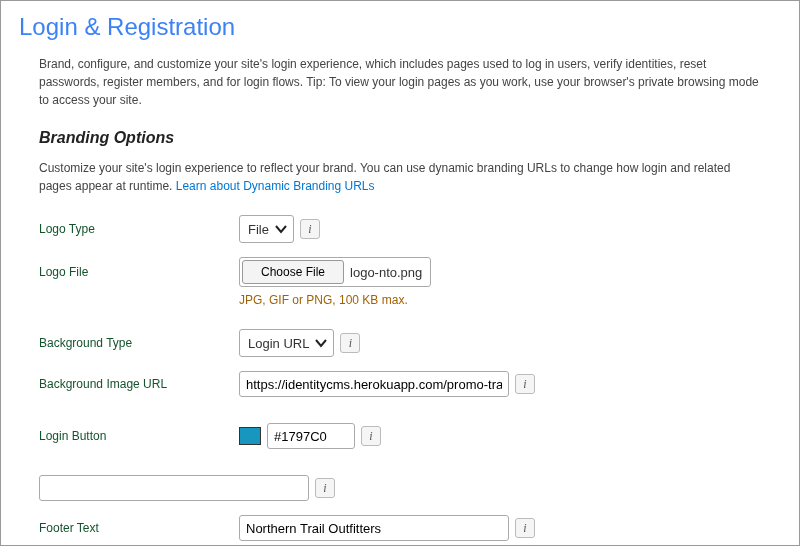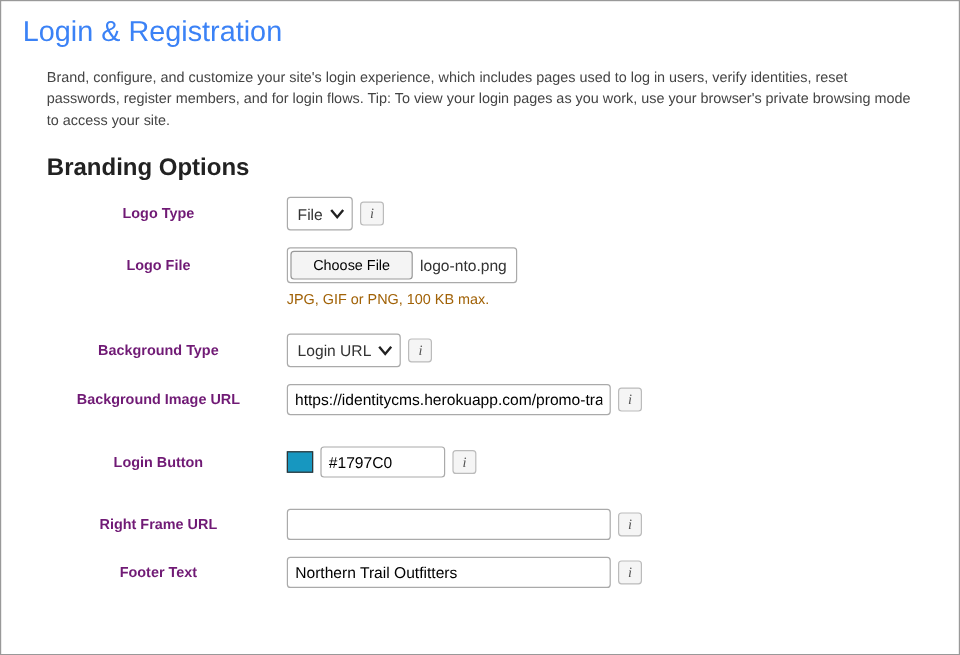--- a/index.html
+++ b/index.html
@@ -23,39 +23,40 @@
     .sub-section {
       padding: 0 20px;
     }
     .desc {
       font-size: 12px;
       color: #444;
       line-height: 1.5;
       margin-bottom: 20px;
     }
     h2 {
-      font-size: 20px;
+      font-size: 16px;
       font-weight: 700;
       color: #222;
       margin-bottom: 12px;
+      font-style: italic;
     }
     a { color: #0176d3; text-decoration: none; }
     .form-row {
       display: flex;
       align-items: center;
       margin-bottom: 14px;
     }
     .form-row.compact { margin-bottom: 6px; }
     .form-label {
       width: 200px;
-      text-align: center;
+      text-align: left;
       padding-right: 14px;
       font-size: 12px;
-      font-weight: 700;
-      color: #701a75;
+      font-weight: 400;
+      color: #14532d;
     }
     .form-field {
       display: flex;
       align-items: center;
       gap: 6px;
     }
     .select-wrap {
       position: relative;
       display: inline-flex;
       align-items: center;
@@ -113,37 +114,40 @@
     }
     input[type="text"] {
       height: 26px;
       border: 1px solid #aaa;
       border-radius: 3px;
       padding: 0 6px;
       font-size: 13px;
       font-family: inherit;
     }
     .input-md { width: 270px; }
-    .input-sm { width: 104px; }
+    .input-sm { width: 88px; }
     .color-swatch {
       width: 22px;
       height: 18px;
       border: 1px solid #333;
     }
     .extra-gap { margin-top: 26px; }
   </style>
 </head>
 <body>
 
 <h1>Login &amp; Registration</h1>
 
 <div class="sub-section">
   <p class="desc">Brand, configure, and customize your site's login experience, which includes pages used to log in users, verify identities, reset passwords, register members, and for login flows. Tip: To view your login pages as you work, use your browser's private browsing mode to access your site.</p>
 
   <h2>Branding Options</h2>
+  <p class="desc">
+    <span>Customize your site's login experience to reflect your brand. You can use dynamic branding URLs to change how login and related pages appear at runtime. </span><a href="#">Learn about Dynamic Branding URLs</a>
+  </p>
 
   <div class="form-row">
     <div class="form-label">Logo Type</div>
     <div class="form-field">
       <div class="select-wrap">
         <span>File</span>
         <svg class="chevron" width="12" height="10" viewBox="0 0 12 10">
             <path d="M1 2 L6 8 L11 2" stroke="#222" stroke-width="2" fill="none"></path>
           </svg>
       </div>
@@ -186,21 +190,20 @@
   <div class="form-row extra-gap">
     <div class="form-label">Login Button</div>
     <div class="form-field">
       <div class="color-swatch" style="background:#1797C0"></div>
       <input type="text" class="input-sm" value="#1797C0" style="">
       <span class="info-icon">i</span>
     </div>
   </div>
 
   <div class="form-row extra-gap">
-    <div class="form-label">Right Frame URL</div>
     <div class="form-field">
       <input type="text" class="input-md" value="" style="">
       <span class="info-icon">i</span>
     </div>
   </div>
 
   <div class="form-row">
     <div class="form-label">Footer Text</div>
     <div class="form-field">
       <input type="text" class="input-md" value="Northern Trail Outfitters" style="">

